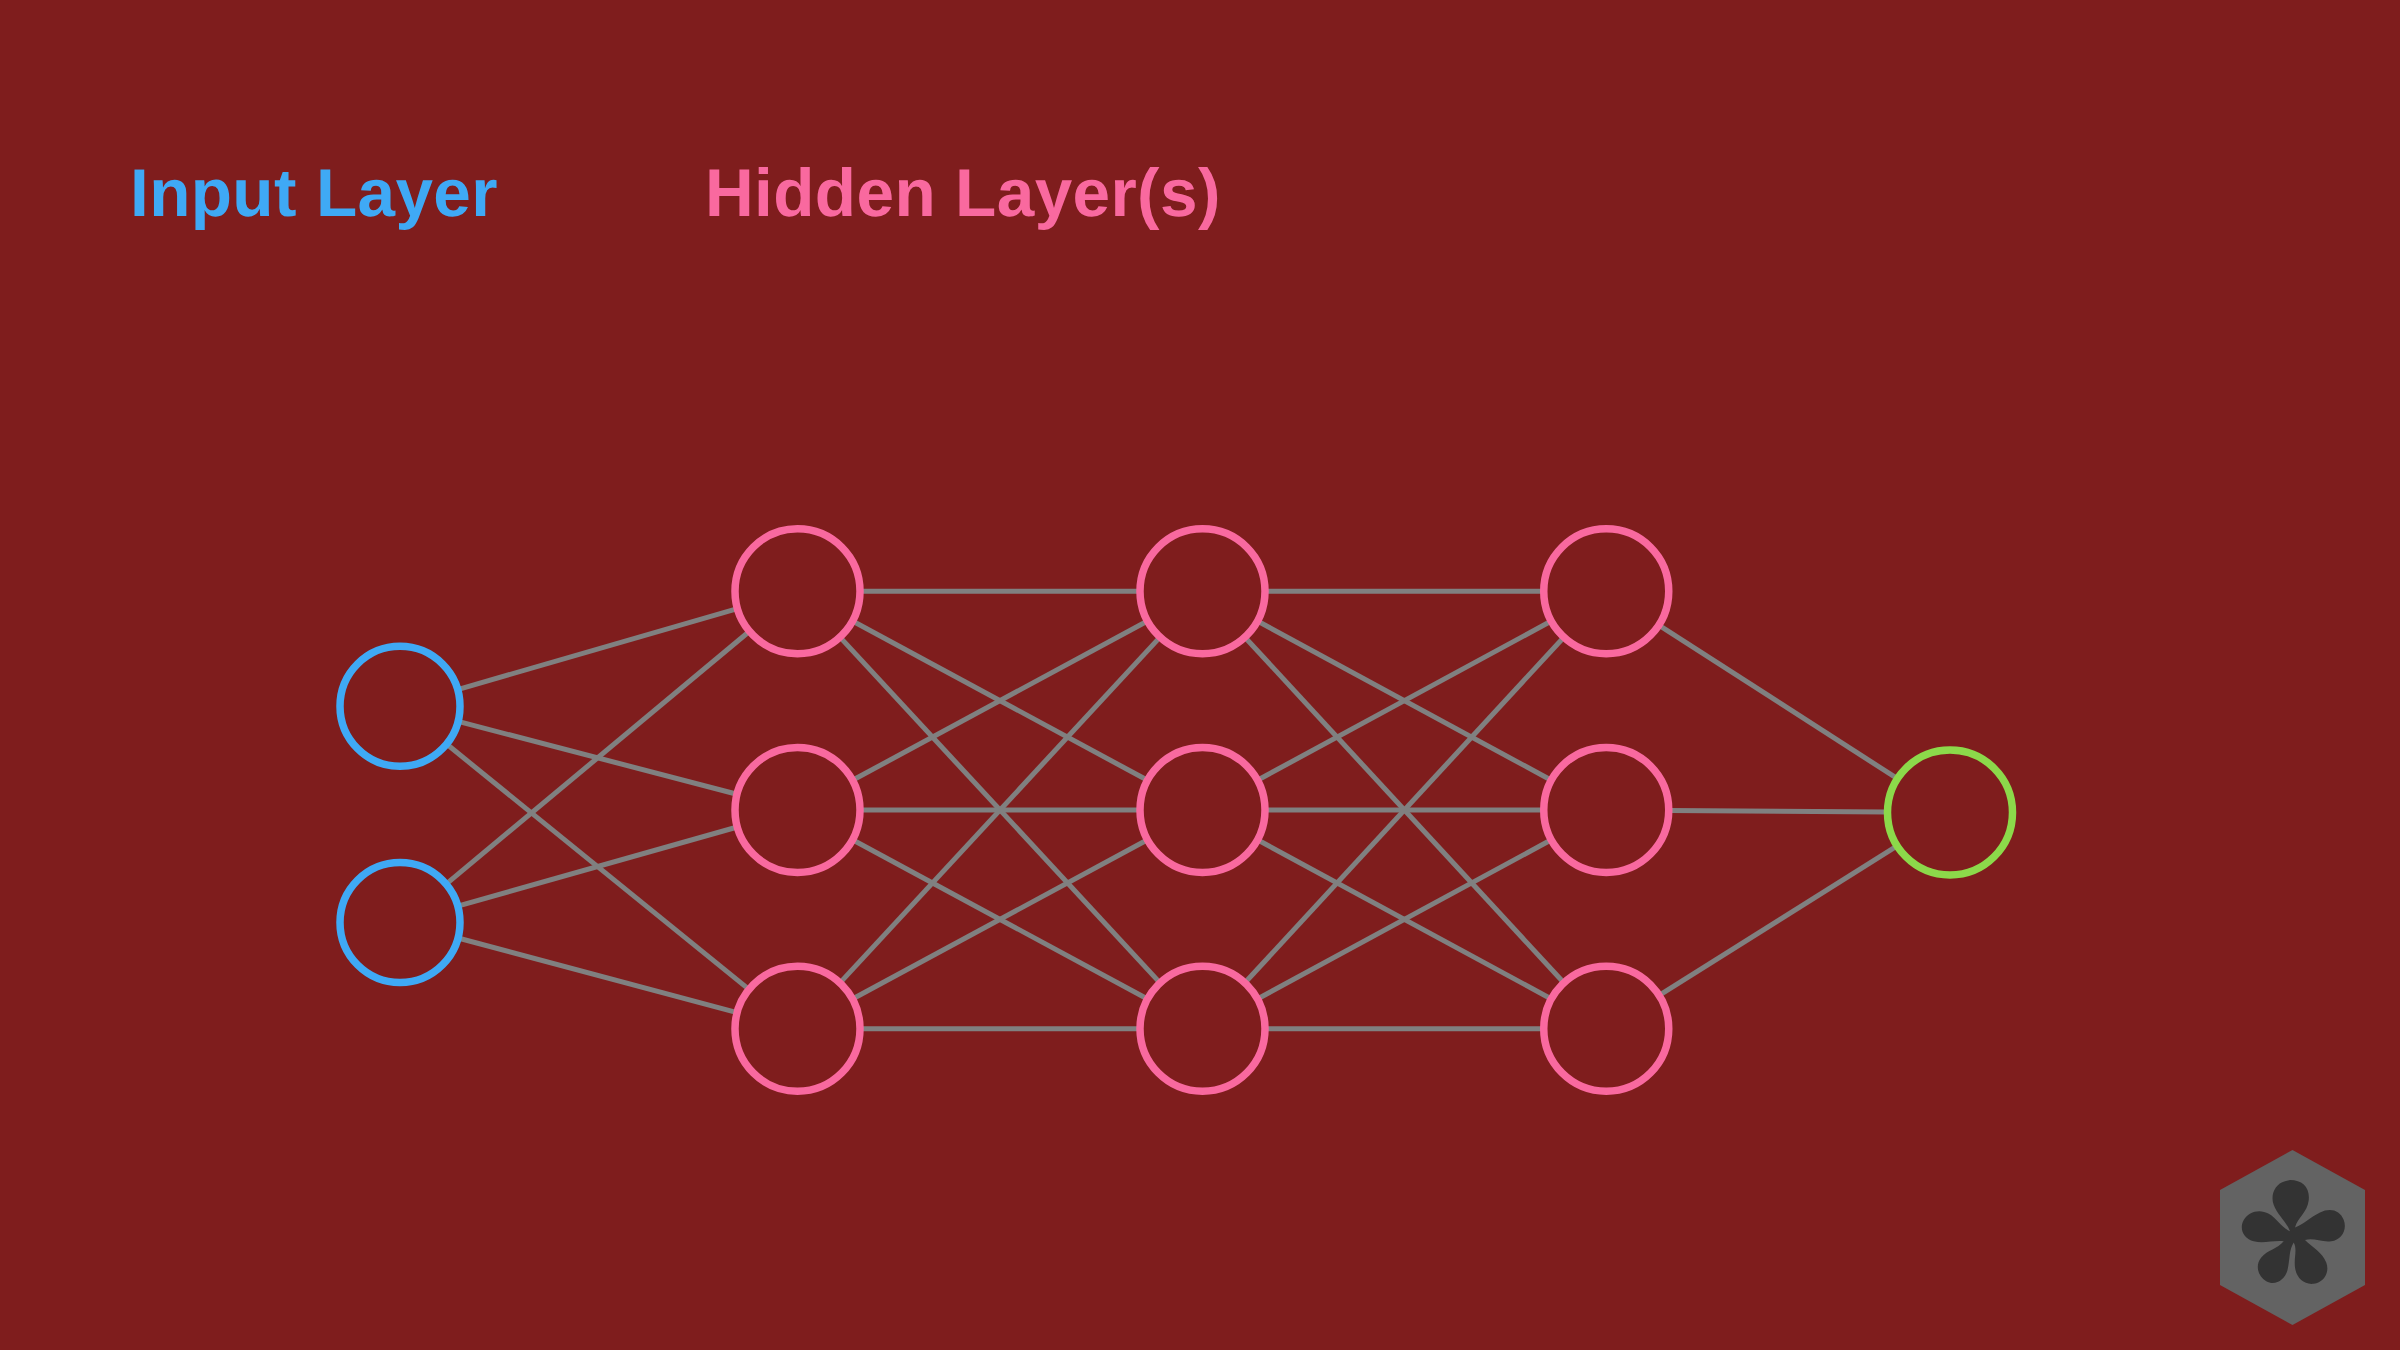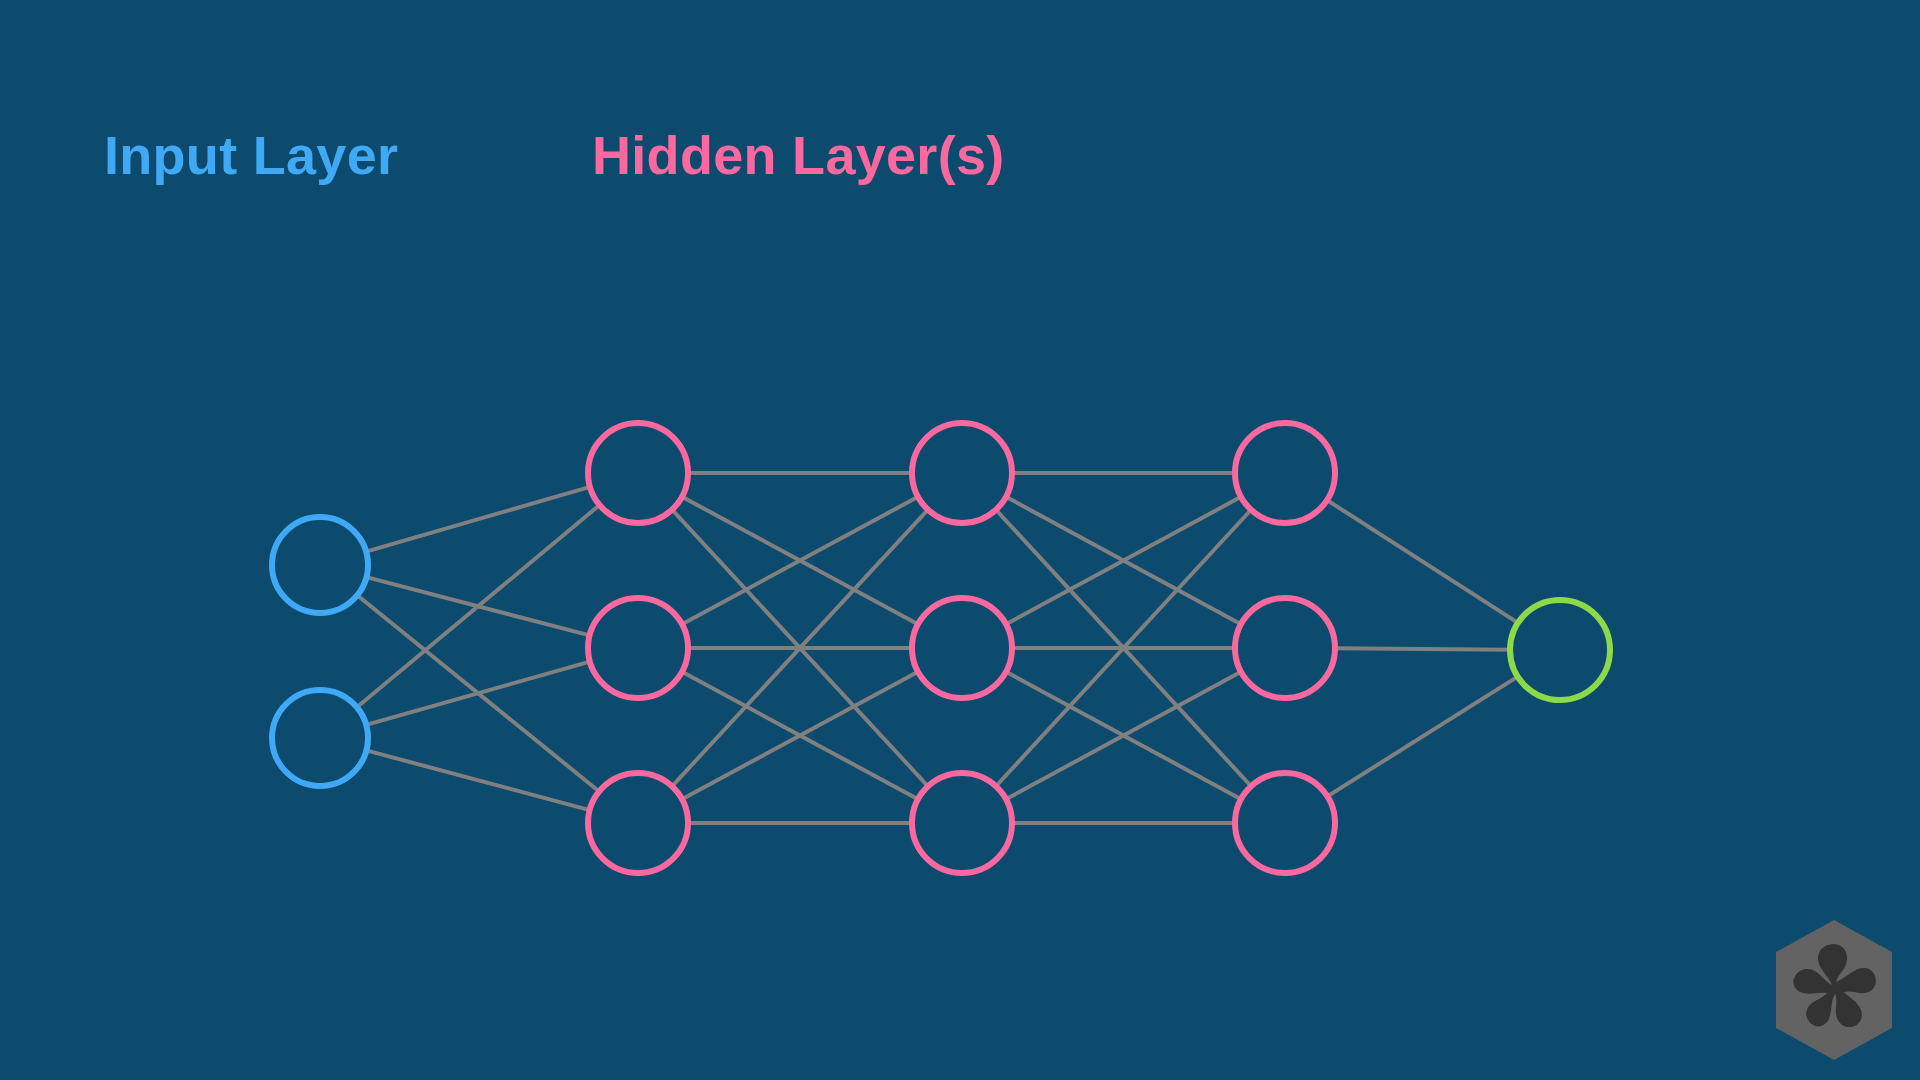--- a/index.html
+++ b/index.html
@@ -30,35 +30,35 @@
     position: absolute;
     font-family: "Liberation Sans", sans-serif;
     font-weight: bold;
     font-size: 54px;
     line-height: 1;
     letter-spacing: 0.3px;
     white-space: nowrap;
     user-select: none;
   }
   #label-input  { left: 104px;  top: 128px; color: #3fa9f5; }
-  #label-hidden { left: 564px;  top: 128px; color: #f9699f; margin-left: 28px; }
+  #label-hidden { left: 564px;  top: 128px; color: #f9699f; }
   #label-output { left: 1128px; top: 128px; color: #8cd94a; }
   #watermark {
     position: absolute;
     left: 1768px;
     top: 916px;
     width: 132px;
     height: 148px;
     opacity: 1;
   }
 </style>
 </head>
 <body>
 
-<div id="stage" style="background: #0c4a6e;">
+<div id="stage" style="background: #7f1d1d;">
 
   <svg id="diagram-svg" viewBox="0 0 1920 1080" preserveAspectRatio="none" xmlns="http://www.w3.org/2000/svg">
     <g id="edge-group">
         <line x1="366.1091224540887" y1="551.660253881207" x2="589.9696641103243" y2="486.89556887374266" stroke="#808080" stroke-width="4" stroke-linecap="butt"></line>
         <line x1="366.4440777151312" y1="577.122196384767" x2="589.6207523800717" y2="635.3727120992011" stroke="#808080" stroke-width="4" stroke-linecap="butt"></line>
         <line x1="357.2749753458411" y1="595.2419611296447" x2="599.1719006814155" y2="791.4979571566201" stroke="#808080" stroke-width="4" stroke-linecap="butt"></line>
         <line x1="356.87462142067403" y1="707.271148816105" x2="599.5889360201312" y2="505.009219983224" stroke="#808080" stroke-width="4" stroke-linecap="butt"></line>
         <line x1="366.1858901995696" y1="724.9285216416313" x2="589.8896977087817" y2="661.6161232899674" stroke="#808080" stroke-width="4" stroke-linecap="butt"></line>
         <line x1="366.3720081658141" y1="750.3950336292271" x2="589.695824827277" y2="810.0885066362218" stroke="#808080" stroke-width="4" stroke-linecap="butt"></line>
         <line x1="688" y1="473" x2="912" y2="473" stroke="#808080" stroke-width="4" stroke-linecap="butt"></line>

